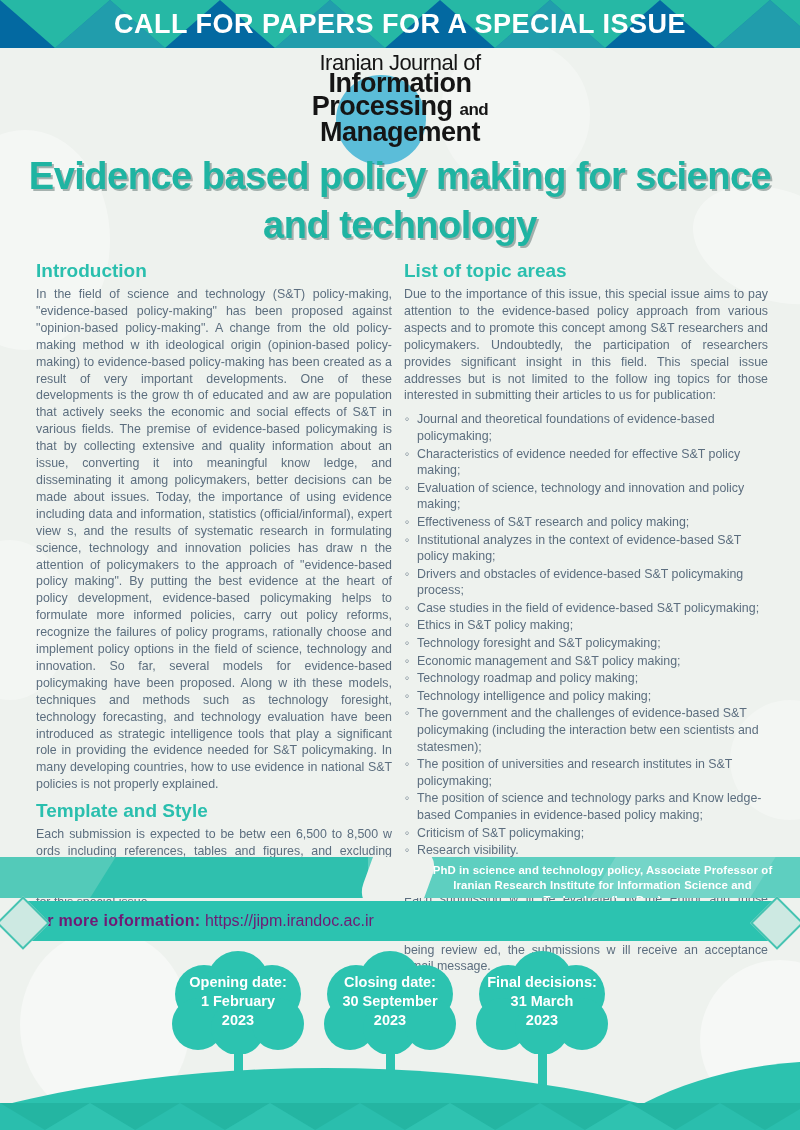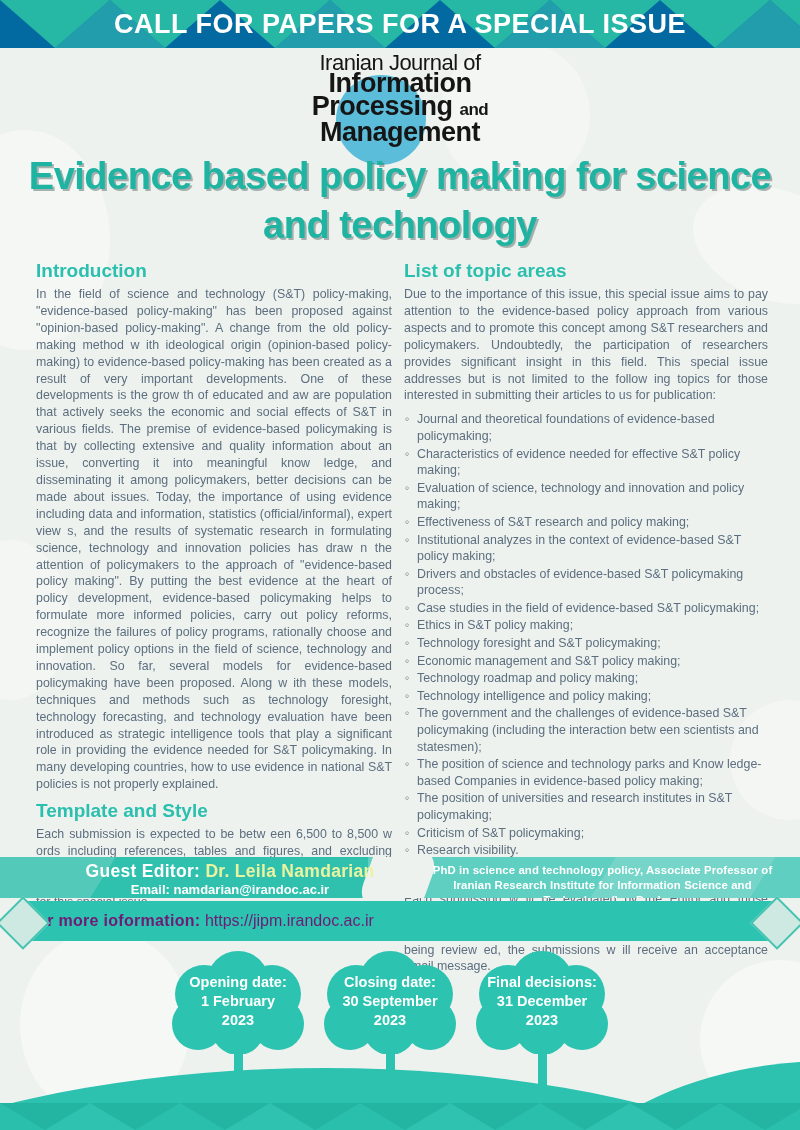--- a/index.html
+++ b/index.html
@@ -195,44 +195,34 @@
         <li>Effectiveness of S&amp;T research and policy making;</li>
         <li>Institutional analyzes in the context of evidence-based S&amp;T policy making;</li>
         <li>Drivers and obstacles of evidence-based S&amp;T policymaking process;</li>
         <li>Case studies in the field of evidence-based S&amp;T policymaking;</li>
         <li>Ethics in S&amp;T policy making;</li>
         <li>Technology foresight and S&amp;T policymaking;</li>
         <li>Economic management and S&amp;T policy making;</li>
         <li>Technology roadmap and policy making;</li>
         <li>Technology intelligence and policy making;</li>
         <li>The government and the challenges of evidence-based S&amp;T policymaking (including the interaction betw een scientists and statesmen);</li>
+        <li>The position of universities and research institutes in S&amp;T policymaking;</li>
         <li>The position of science and technology parks and Know ledge-based Companies in evidence-based policy making;</li>
-        <li>The position of universities and research institutes in S&amp;T policymaking;</li>
         <li>Criticism of S&amp;T policymaking;</li>
         <li>Research visibility.</li>
       </ul>
       <h2 class="sec">Reviews and Quality Assurance</h2>
       <p class="bodytxt">Each submission w ill be evaluated by the Editor and those recognized as out of scope w ill be desk rejected. The remaining submissions w ill be evaluated by at least tw o review ers. After being review ed, the submissions w ill receive an acceptance email message.</p>
     </div>
   </div>
 
   <div class="editor-banner">
     <div class="stripeL"></div>
     <div class="stripeR"></div>
     <div class="arc"></div>
-    <div class="ed-left">
-      <div class="line1">
-        <span>Guest Editor:</span>
-        <span class="nm">Dr. Leila Namdarian</span>
-      </div>
-      <div class="line2">
-        <span>Email:</span>
-        <span>namdarian@irandoc.ac.ir</span>
-      </div>
-    </div>
     <div class="ed-right">PhD in science and technology policy, Associate Professor of Iranian Research Institute for Information Science and Technology (IranDoc)</div>
   </div>
 
   <div class="ribbon-row">
     <div class="diamond dl"></div>
     <div class="diamond dr"></div>
     <div class="ribbon">
       <span class="rtext">
         <span class="rlabel">For more ioformation:</span>
         <span>https://jipm.irandoc.ac.ir</span>
@@ -278,21 +268,21 @@
         <circle cx="40" cy="44" r="29" fill="#2cc3b0"></circle>
         <circle cx="74" cy="32" r="31" fill="#2cc3b0"></circle>
         <circle cx="108" cy="44" r="29" fill="#2cc3b0"></circle>
         <circle cx="34" cy="74" r="26" fill="#2cc3b0"></circle>
         <circle cx="74" cy="78" r="27" fill="#2cc3b0"></circle>
         <circle cx="114" cy="74" r="26" fill="#2cc3b0"></circle>
       </svg>
       <div class="trunk"></div>
       <div class="tlabel">
         <div>Final decisions:</div>
-        <div>31 December</div>
+        <div>31 March</div>
         <div>2023</div>
       </div>
     </div>
   </div>
 
   <div class="hill">
     <div class="e1"></div>
     <div class="e2"></div>
     <div class="strip">
       <svg viewBox="0 0 800 27" preserveAspectRatio="none">

